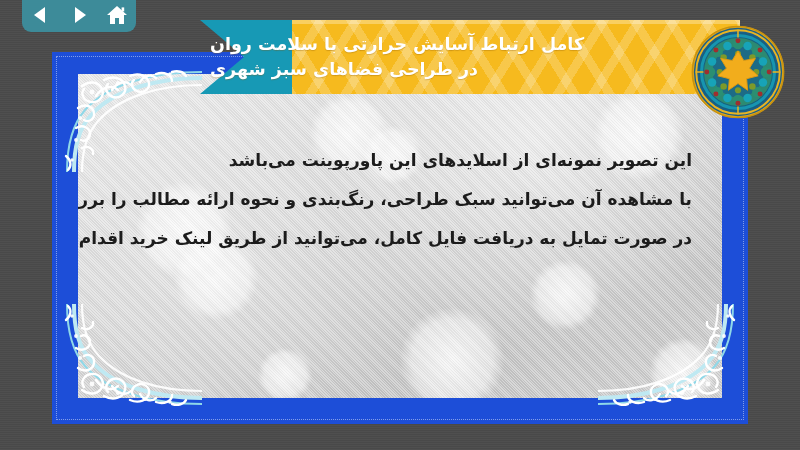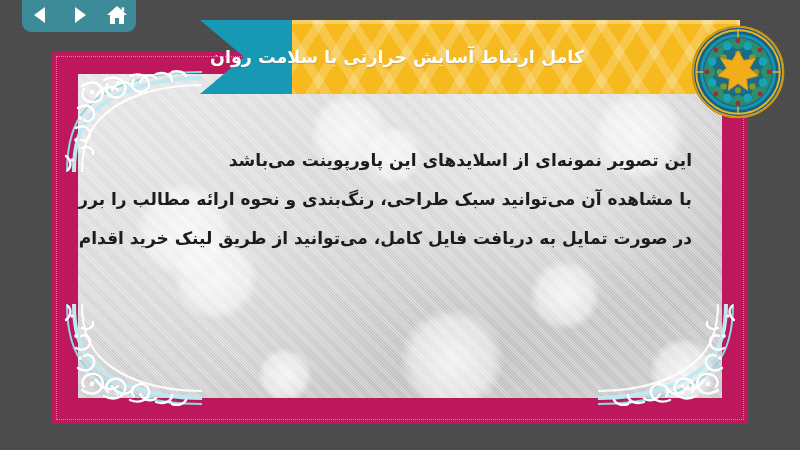--- a/index.html
+++ b/index.html
@@ -27,21 +27,21 @@
     background:#3d8b99;border-radius:9px;
     display:flex;align-items:flex-end;justify-content:space-around;
     padding-bottom:5px;box-sizing:border-box;z-index:40;
   }
   .navbtn{width:26px;height:24px;display:flex;align-items:center;justify-content:center;cursor:pointer;}
   .navbtn svg{display:block;}
 
   
   #slide{
     position:absolute;left:52px;top:52px;width:696px;height:372px;
-    background:#be185d;
+    background:#1d4ed8;
     box-sizing:border-box;
     z-index:10;
   }
   
   #slide::before{
     content:"";position:absolute;left:4px;top:4px;right:4px;bottom:4px;
     border:1px dotted rgba(255,255,255,.45);
     pointer-events:none;z-index:3;
   }
 
@@ -253,20 +253,21 @@
         <circle cx="20" cy="108" r="1.7"></circle>
       </g>
     </svg>
   </div>
 
   <div id="banner">
     <div id="banner-body"></div>
     <div id="banner-tail"></div>
     <div id="title-text">
       <div class="title-line">کامل ارتباط آسایش حرارتی با سلامت روان</div>
+      <div class="title-line">در طراحی فضاهای سبز شهری</div>
     </div>
   </div>
 
   <svg id="ornament" viewBox="0 0 100 100">
     <circle cx="50" cy="50" r="48" fill="#e3a81b"></circle>
     <circle cx="50" cy="50" r="46" fill="#1a5f8a"></circle>
     <circle cx="50" cy="50" r="43.5" fill="none" stroke="#e8b423" stroke-width="2"></circle>
     <circle cx="50" cy="50" r="41" fill="#17607f"></circle>
     <circle cx="50" cy="50" r="38" fill="none" stroke="#1795b0" stroke-width="3.2"></circle>
     <circle cx="50" cy="50" r="35" fill="#1d6b86"></circle>

